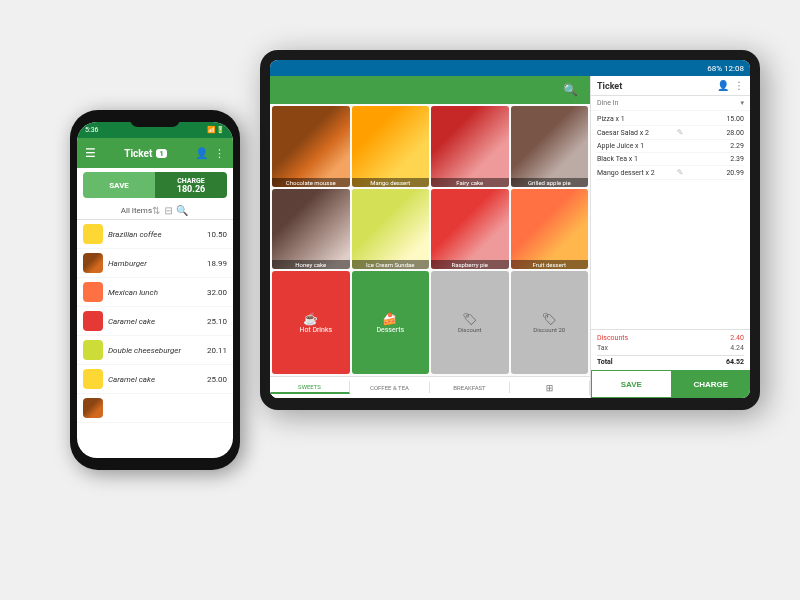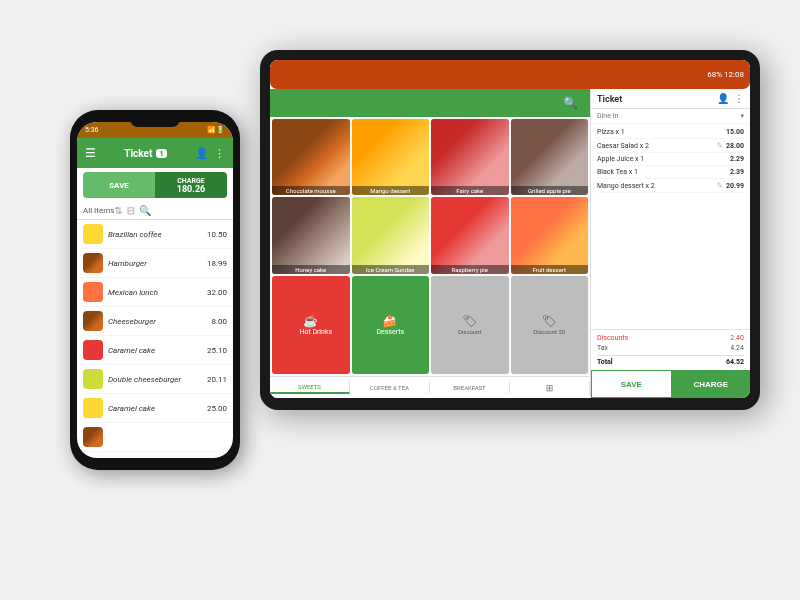--- a/index.html
+++ b/index.html
@@ -27,25 +27,25 @@
     }
     .tablet-screen {
       width: 100%; height: 100%;
       background: #fff;
       border-radius: 8px;
       overflow: hidden;
       display: flex;
       flex-direction: column;
     }
     .tablet-statusbar {
-      background: #c2410c;
-      height: 29px;
+      background: #0369a1;
+      height: 16px;
       display: flex; align-items: center; justify-content: flex-end;
       padding: 0 6px;
-      font-size: 8px; color: #fff; border-radius: 7px;
+      font-size: 8px; color: #fff;
     }
     .tablet-main {
       display: flex; flex: 1; overflow: hidden;
     }
 
     
     .tablet-grid-panel {
       flex: 1;
       display: flex; flex-direction: column;
       background: #fafafa;
@@ -146,21 +146,21 @@
       flex: 1; overflow: hidden;
       padding: 2px 6px;
     }
     .ticket-item-row {
       display: flex; justify-content: space-between;
       padding: 2px 0;
       border-bottom: 1px solid #f5f5f5;
       align-items: center;
     }
     .ticket-item-name { color: #333; flex: 1; }
-    .ticket-item-price { color: #333; font-weight: 700; }
+    .ticket-item-price { color: #333; font-weight: 400; margin-left: 40px; }
     .ticket-item-edit { color: #bdbdbd; margin: 0 3px; font-size: 8px; }
     .ticket-totals {
       padding: 3px 6px;
       border-top: 1px solid #e0e0e0;
     }
     .ticket-total-row {
       display: flex; justify-content: space-between;
       padding: 1px 0;
       color: #555;
     }
@@ -204,21 +204,21 @@
       z-index: 20;
     }
     .phone-screen {
       width: 100%; height: 100%;
       background: #fff;
       border-radius: 20px;
       overflow: hidden;
       display: flex; flex-direction: column;
     }
     .phone-statusbar {
-      background: #a16207;
+      background: #15803d;
       height: 16px;
       display: flex; align-items: center; justify-content: space-between;
       padding: 0 8px;
       font-size: 7px; color: #fff;
     }
     .phone-toolbar {
       background: #43a047;
       height: 30px;
       display: flex; align-items: center; justify-content: space-between;
       padding: 0 8px;
@@ -250,21 +250,21 @@
       flex: 1; background: #2e7d32;
       color: #fff; font-size: 8px; font-weight: bold;
       display: flex; flex-direction: column;
       align-items: center; justify-content: center;
       cursor: pointer;
     }
     .phone-charge-amount {
       font-size: 9px; font-weight: bold; line-height: 1;
     }
     .phone-filter-bar {
-      display: flex; align-items: center; justify-content: flex-start;
+      display: flex; align-items: center; justify-content: center;
       padding: 3px 6px;
       border-bottom: 1px solid #e0e0e0;
       font-size: 8px; color: #555;
     }
     .phone-filter-icons {
       display: flex; gap: 4px; color: #9e9e9e; font-size: 10px;
     }
     .phone-list {
       flex: 1; overflow: hidden;
     }
@@ -482,25 +482,20 @@
           <div class="phone-item-dot food-small"></div>
           <span class="phone-item-name">Hamburger</span>
           <span class="phone-item-price">18.99</span>
         </div>
         <div class="phone-list-item">
           <div class="phone-item-dot dot-orange"></div>
           <span class="phone-item-name">Mexican lunch</span>
           <span class="phone-item-price">32.00</span>
         </div>
         <div class="phone-list-item">
-          <div class="phone-item-dot food-small"></div>
-          <span class="phone-item-name">Cheeseburger</span>
-          <span class="phone-item-price">8.00</span>
-        </div>
-        <div class="phone-list-item">
           <div class="phone-item-dot dot-red"></div>
           <span class="phone-item-name">Caramel cake</span>
           <span class="phone-item-price">25.10</span>
         </div>
         <div class="phone-list-item">
           <div class="phone-item-dot dot-lime"></div>
           <span class="phone-item-name">Double cheeseburger</span>
           <span class="phone-item-price">20.11</span>
         </div>
         <div class="phone-list-item">

